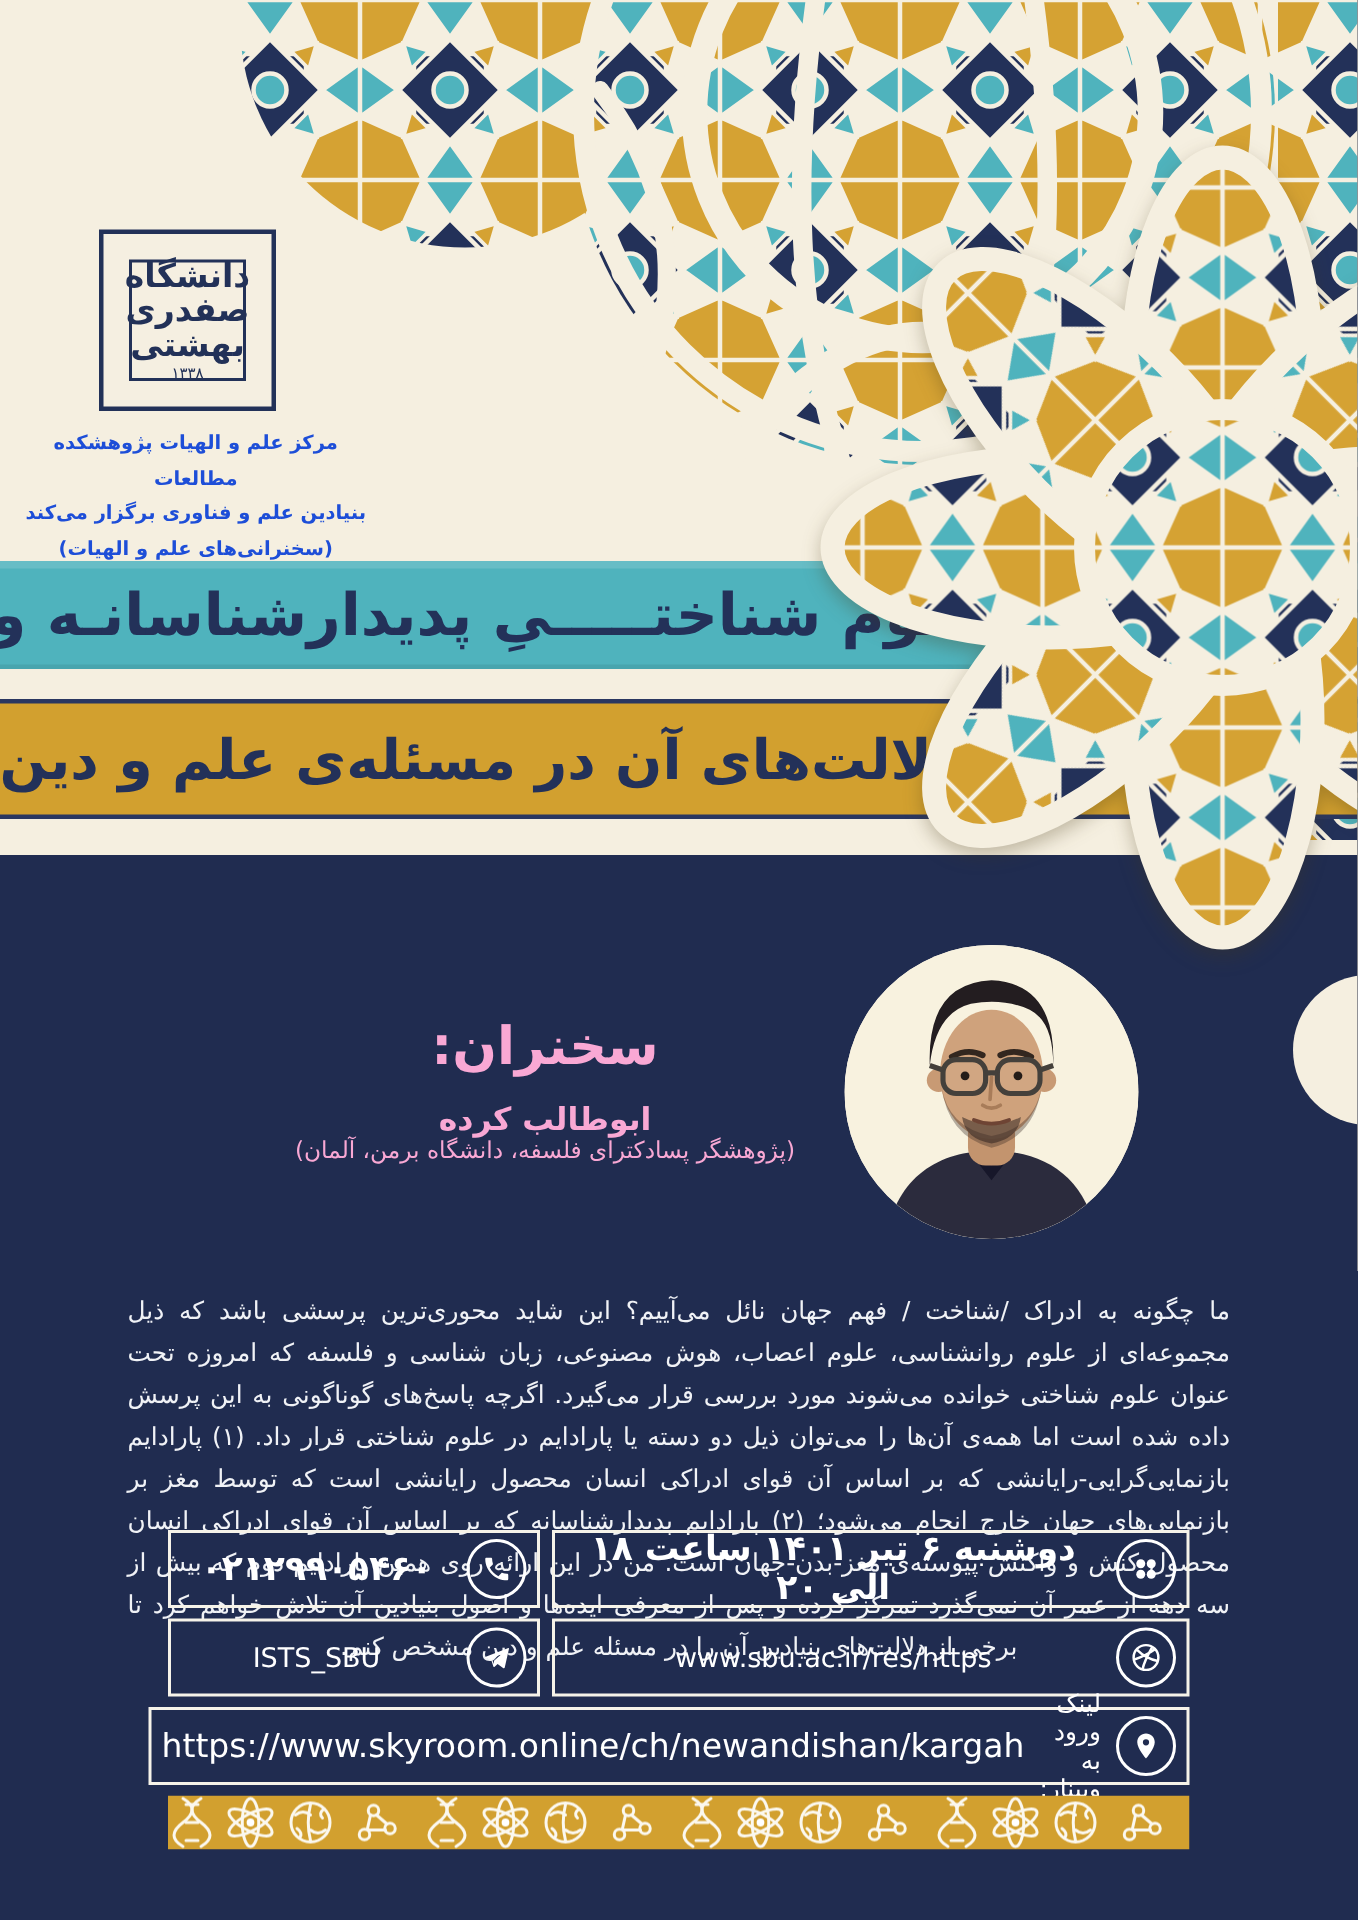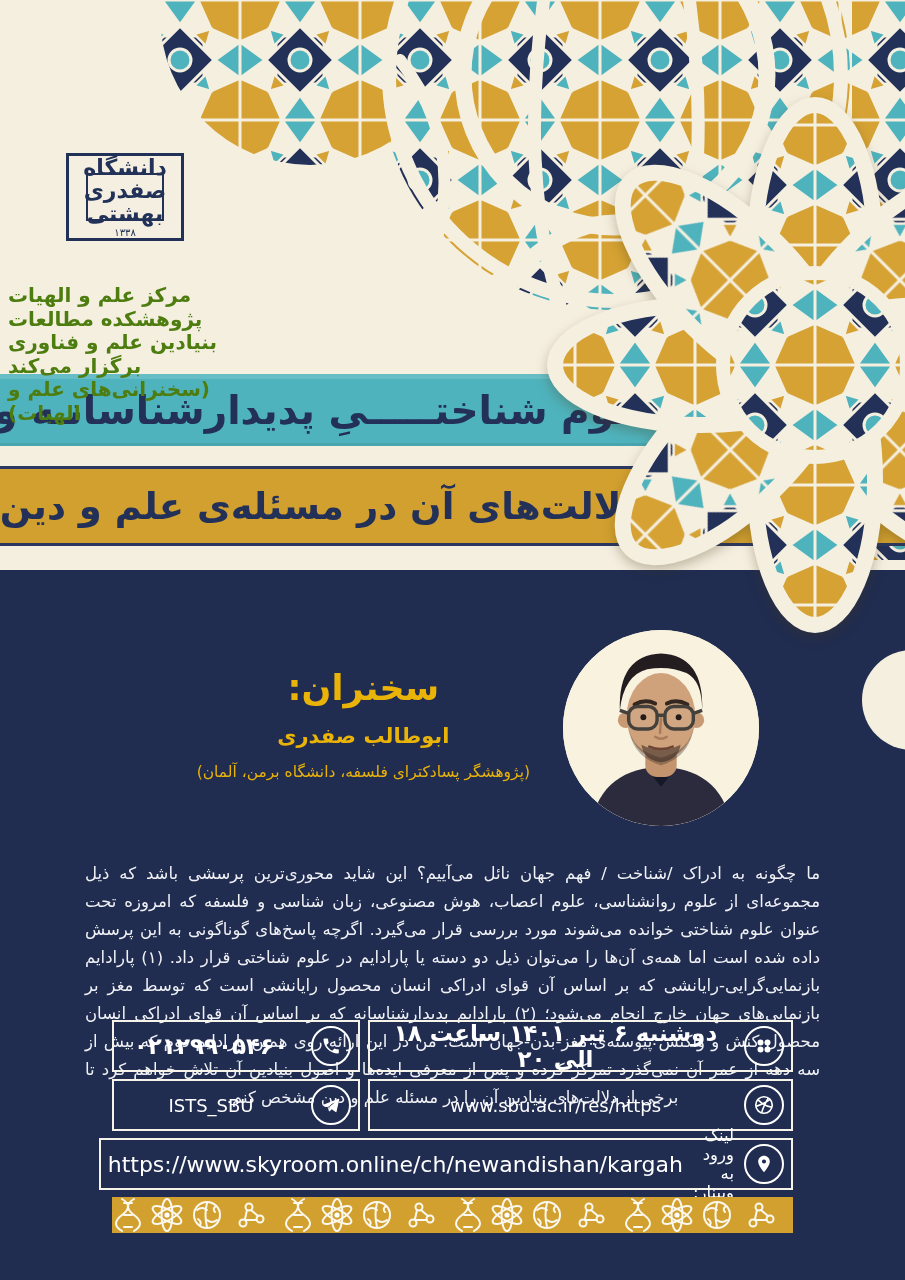--- a/index.html
+++ b/index.html
@@ -4,47 +4,47 @@
 <style>
   html,body{margin:0;padding:0;background:#888;}
   .poster{position:relative;width:905px;height:1280px;margin:0 auto;background:#f5efe0;
           overflow:hidden;font-family:"DejaVu Sans",sans-serif;}
   .poster *{box-sizing:border-box;}
   svg{display:block;}
   
   .decor-top{position:absolute;left:0;top:0;z-index:1;pointer-events:none;}
   .decor-flower{position:absolute;left:0;top:0;z-index:3;pointer-events:none;}
   
-  .logo{position:absolute;left:66px;top:153px;width:118px;height:88px;border:3px solid #223158;
+  .logo{position:absolute;left:66px;top:153px;width:118px;height:121px;border:3px solid #223158;
         padding:17px;z-index:4;background:rgba(245,239,224,.85);}
   .logo-inner{width:100%;height:100%;border:2px solid #223158;display:flex;flex-direction:column;
         align-items:center;justify-content:center;color:#223158;direction:rtl;}
   .logo-line{font-weight:bold;font-size:22px;line-height:23px;}
   .logo-year{font-size:10px;letter-spacing:3px;margin-top:2px;}
-  .org-lines{position:absolute;left:8px;top:284px;width:245px;z-index:4;text-align:left;
-        direction:rtl;color:#4d7c0f;font-weight:bold;font-size:20px;line-height:23.5px;}
+  .org-lines{position:absolute;left:8px;top:284px;width:245px;z-index:4;text-align:center;
+        direction:rtl;color:#1d4ed8;font-weight:bold;font-size:13px;line-height:23.5px;}
   
   .band-teal{position:absolute;left:0;top:374px;width:100%;height:72px;background:#4fb3bd;
         z-index:2;box-shadow:inset 0 5px 0 rgba(255,255,255,.14), inset 0 -3px 0 rgba(0,0,0,.08);}
   .band-teal .band-text{position:absolute;left:30px;top:0;width:590px;height:100%;display:flex;
         align-items:center;justify-content:center;direction:rtl;color:#233159;
         font-weight:bold;font-size:39px;white-space:nowrap;}
   .band-gold{position:absolute;left:0;top:466px;width:100%;height:80px;background:#d2a02f;
         border-top:3px solid #2a3760;border-bottom:3px solid #2a3760;z-index:2;}
   .band-gold .band-text{position:absolute;left:40px;top:0;width:560px;height:100%;display:flex;
         align-items:center;justify-content:center;direction:rtl;color:#233159;
         font-weight:bold;font-size:37px;white-space:nowrap;}
   
   .navy{position:absolute;left:0;top:570px;width:100%;height:710px;background:#202c50;z-index:2;}
   .photo{position:absolute;left:563px;top:60px;width:196px;height:196px;border-radius:50%;
         overflow:hidden;background:#f8f2df;}
-  .speaker-info{position:absolute;right:375px;top:98px;text-align:center;direction:rtl;color:#eab308;}
+  .speaker-info{position:absolute;right:375px;top:108px;text-align:center;direction:rtl;color:#f9a8d4;}
   .speaker-heading{font-size:35px;font-weight:bold;}
   .speaker-name{font-size:21px;font-weight:bold;margin-top:16px;}
-  .speaker-affiliation{font-size:15.5px;margin-top:15px;text-align:right;}
+  .speaker-affiliation{font-size:15.5px;text-align:right;}
   .abstract{position:absolute;left:85px;right:85px;top:258px;direction:rtl;text-align:justify;
         text-align-last:center;color:#f0f2f6;font-size:16.5px;line-height:28px;margin-top:32px;}
   
   .info-table{position:absolute;left:112px;top:450px;width:681px;display:flex;
         flex-direction:column;gap:7px;direction:rtl;z-index:5;}
   .info-row{display:flex;gap:8px;}
   .cell{border:2px solid #f6f3e9;height:52px;display:flex;align-items:center;
         padding:0 7px;direction:rtl;gap:10px;}
   .cell-date{flex:0 0 425px;}
   .cell-grow{flex:1;}
@@ -144,21 +144,21 @@
         </g>
         <circle cx="82" cy="89" r="3" fill="#241c18"></circle>
         <circle cx="118" cy="89" r="3" fill="#241c18"></circle>
         <path d="M100,90 L99,105 M94,109 Q100,113 106,109" stroke="#a87c59" stroke-width="2.5" fill="none" stroke-linecap="round"></path>
         <path d="M88,119 Q100,124 112,119" stroke="#6e4434" stroke-width="2.5" fill="none" stroke-linecap="round"></path>
       </svg>
     </div>
 
     <div class="speaker-info">
       <div class="speaker-heading">سخنران:</div>
-      <div class="speaker-name">ابوطالب صفدری</div>
+      <div class="speaker-name">ابوطالب کرده</div>
       <div class="speaker-affiliation">(پژوهشگر پسادکترای فلسفه، دانشگاه برمن، آلمان)</div>
     </div>
 
     <div class="abstract">ما چگونه به ادراک /شناخت / فهم جهان نائل می‌آییم؟ این شاید محوری‌ترین پرسشی باشد که ذیل مجموعه‌ای از علوم روانشناسی، علوم اعصاب، هوش مصنوعی، زبان شناسی و فلسفه که امروزه تحت عنوان علوم شناختی خوانده می‌شوند مورد بررسی قرار می‌گیرد. اگرچه پاسخ‌های گوناگونی به این پرسش داده شده است اما همه‌ی آن‌ها را می‌توان ذیل دو دسته یا پارادایم در علوم شناختی قرار داد. (۱) پارادایم بازنمایی‌گرایی-رایانشی که بر اساس آن قوای ادراکی انسان محصول رایانشی است که توسط مغز بر بازنمایی‌های جهان خارج انجام می‌شود؛ (۲) پارادایم پدیدارشناسانه که بر اساس آن قوای ادراکی انسان محصول کنش و واکنش پیوسته‌ی مغز-بدن-جهان است. من در این ارائه روی همین پارادایم دوم که بیش از سه دهه از عمر آن نمی‌گذرد تمرکز کرده و پس از معرفی ایده‌ها و اصول بنیادین آن تلاش خواهم کرد تا برخی از دلالت‌های بنیادین آن را در مسئله علم و دین مشخص کنم.</div>
 
     <div class="info-table">
       <div class="info-row">
         <div class="cell cell-date">
           <span class="icircle">
             <svg width="20" height="20" viewBox="0 0 20 20">

